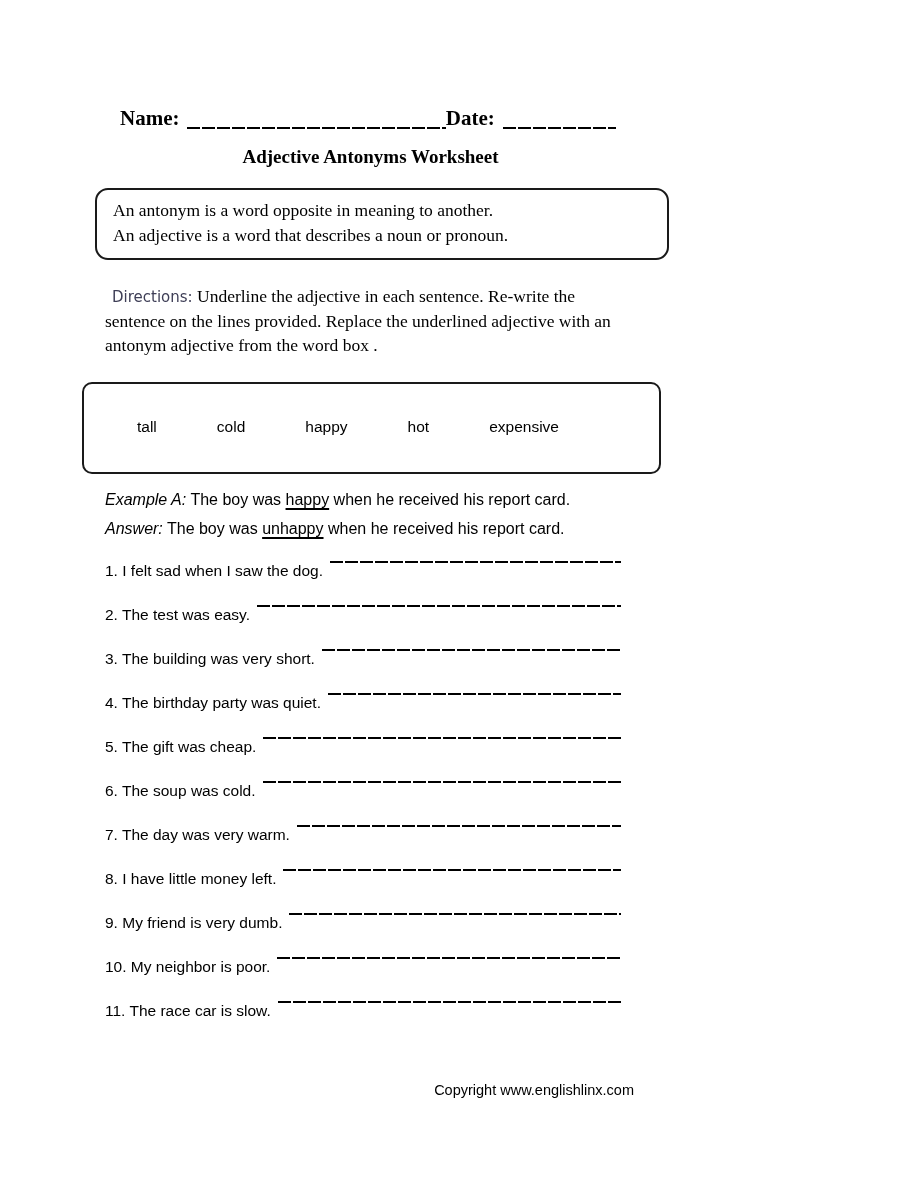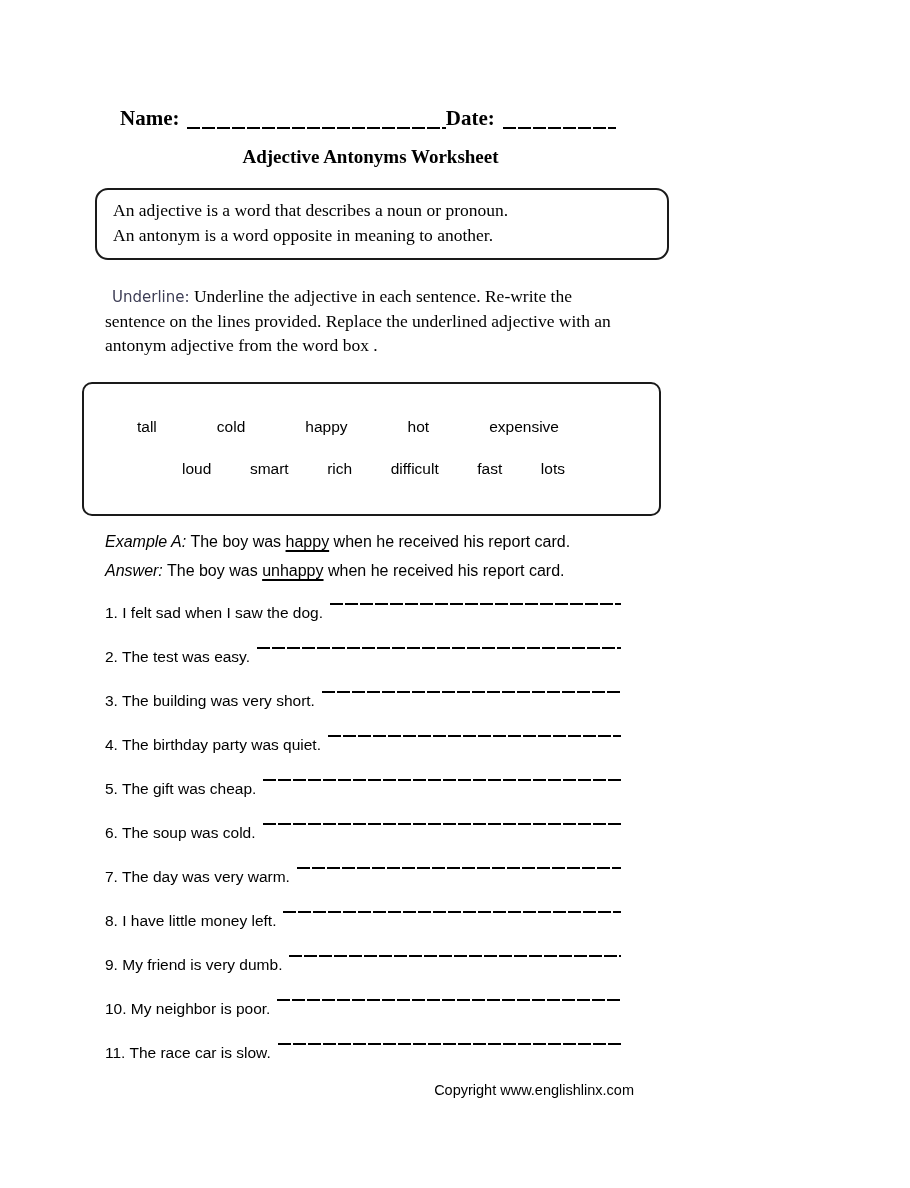--- a/index.html
+++ b/index.html
@@ -140,45 +140,37 @@
     <span class="nd-label">Name:</span>
     <span class="uline name-line"></span>
     <span class="nd-spacer"></span>
     <span class="nd-label">Date:</span>
     <span class="uline date-line"></span>
   </div>
 
   <div class="title">Adjective Antonyms Worksheet</div>
 
   <div class="def-box">
+    <div>An antonym is a word opposite in meaning to another.</div>
     <div>An adjective is a word that describes a noun or pronoun.</div>
-    <div>An antonym is a word opposite in meaning to another.</div>
   </div>
 
   <div class="directions">
-    <span class="directions-label">Underline:</span>
+    <span class="directions-label">Directions:</span>
     <span>Underline the adjective in each sentence. Re-write the sentence on the lines provided. Replace the underlined adjective with an antonym adjective from the word box .</span>
   </div>
 
   <div class="word-box">
     <div class="wb-row wb-row1">
       <span class="wb-word">tall</span>
       <span class="wb-word">cold</span>
       <span class="wb-word">happy</span>
       <span class="wb-word">hot</span>
       <span class="wb-word">expensive</span>
     </div>
-    <div class="wb-row wb-row2">
-      <span class="wb-word">loud</span>
-      <span class="wb-word">smart</span>
-      <span class="wb-word">rich</span>
-      <span class="wb-word">difficult</span>
-      <span class="wb-word">fast</span>
-      <span class="wb-word">lots</span>
-    </div>
   </div>
 
   <div class="example-block">
     <div class="ex-line">
       <span class="ex-label">Example A:</span>
       <span>The boy was</span>
       <span class="u-word">happy</span>
       <span>when he received his report card.</span>
     </div>
     <div class="ex-line">

